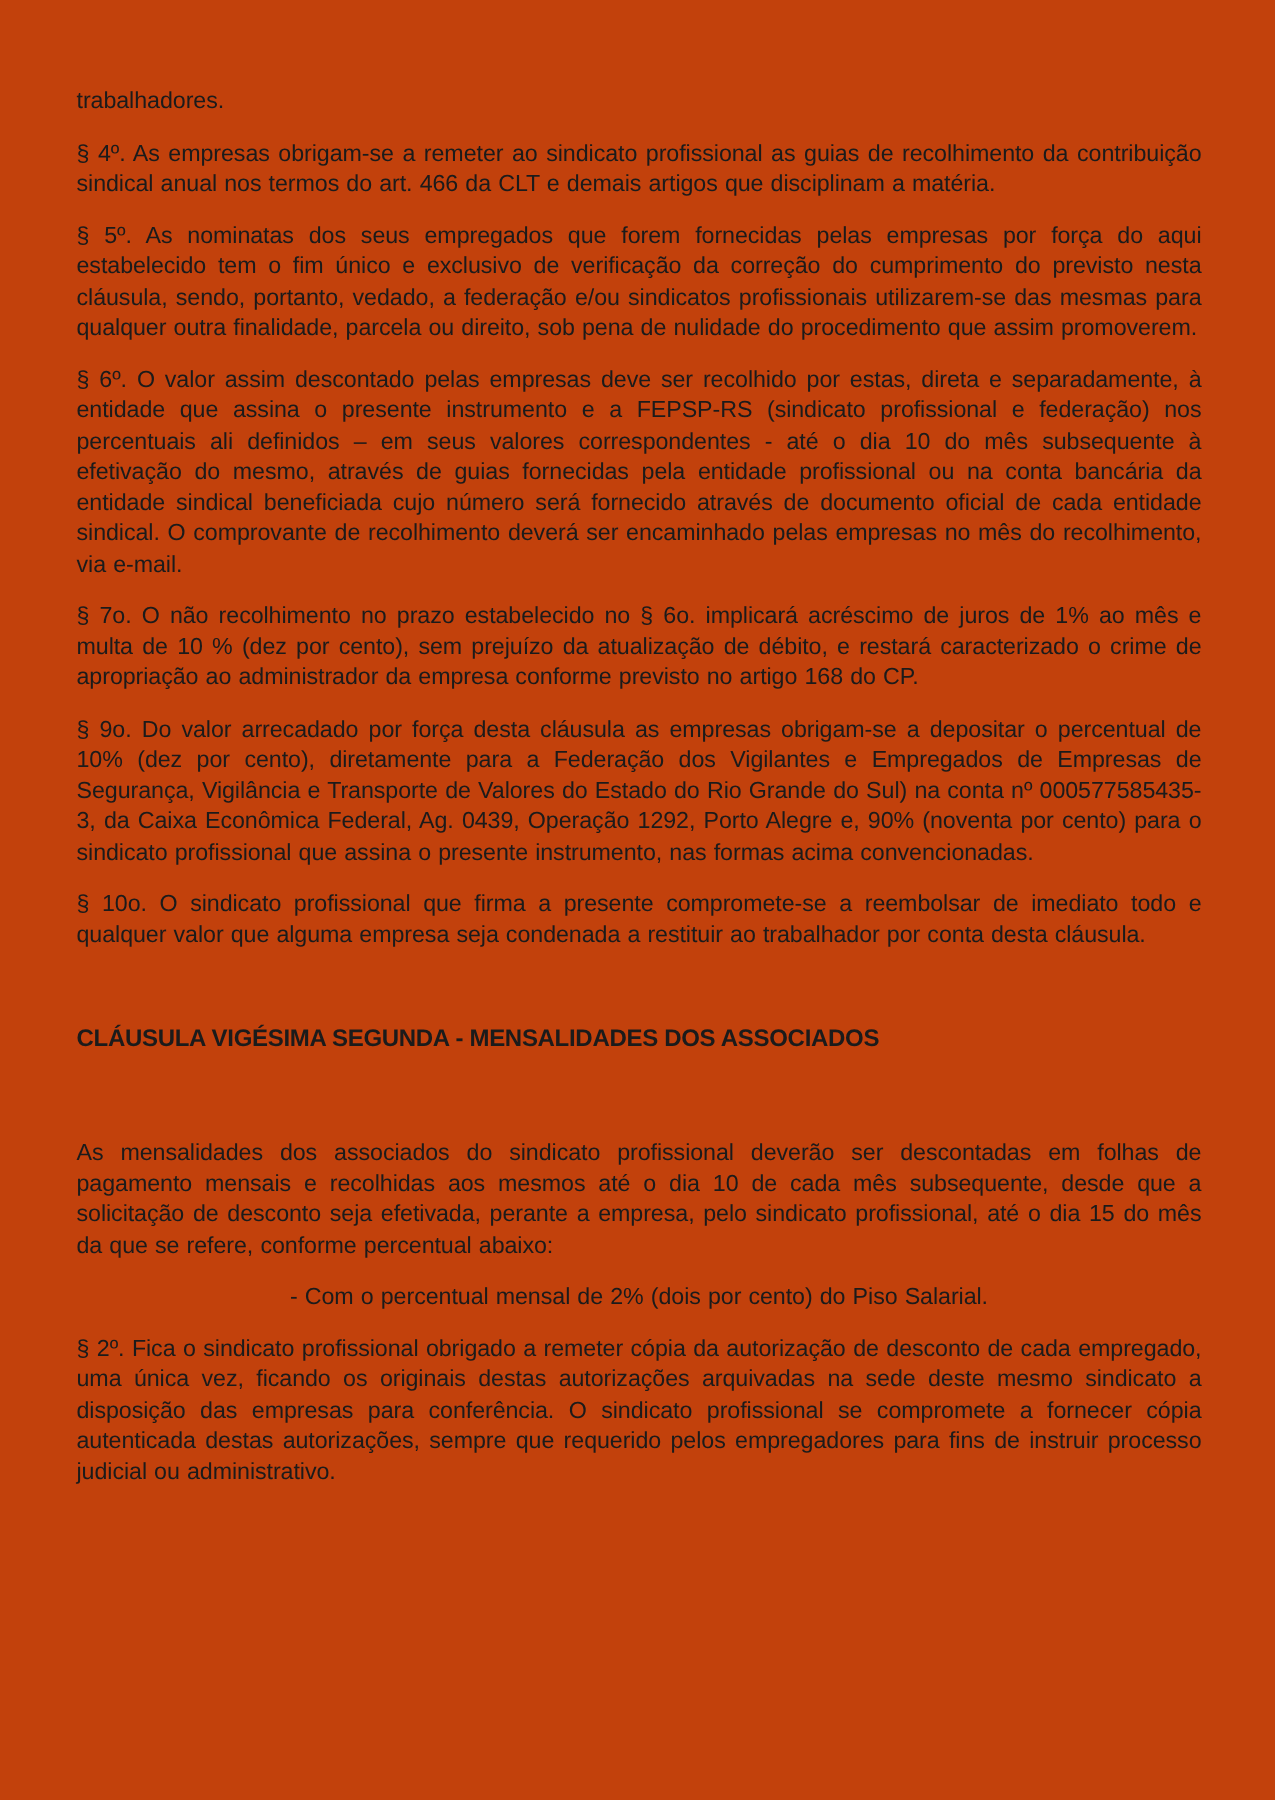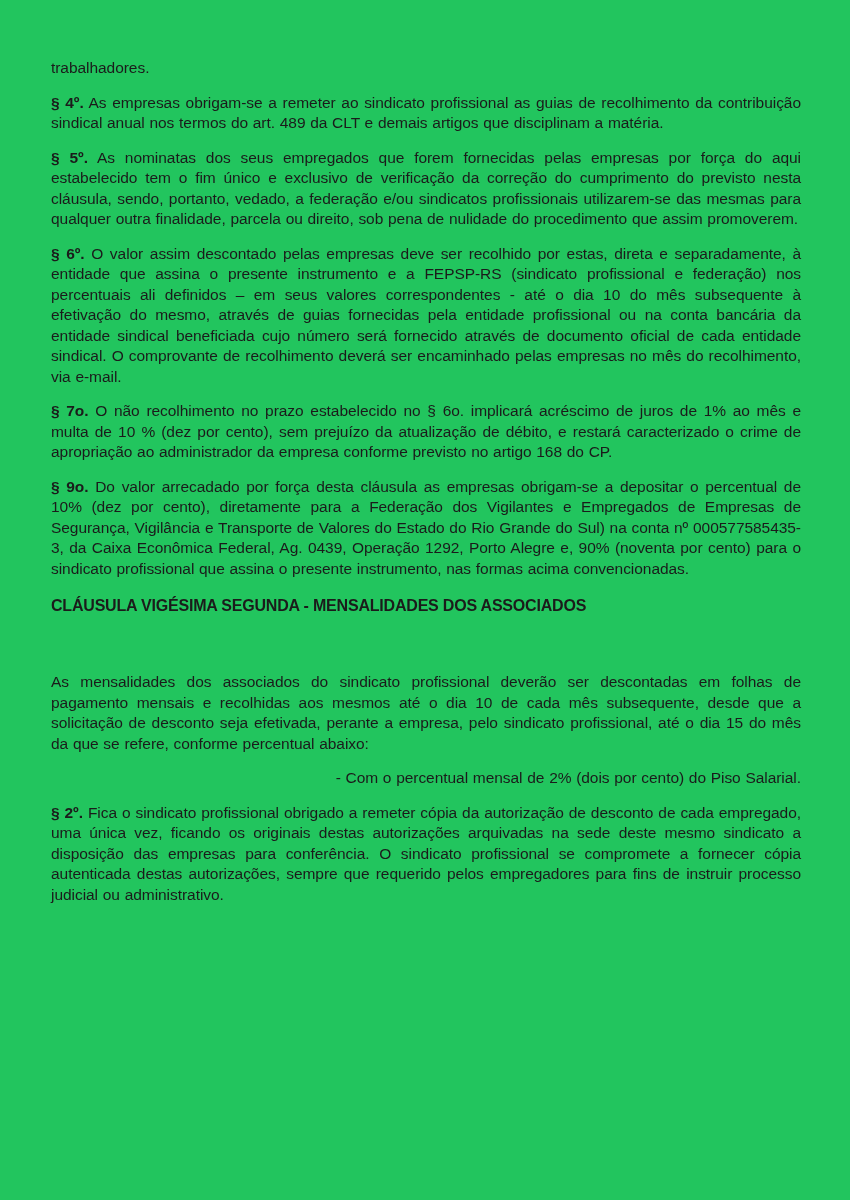--- a/index.html
+++ b/index.html
@@ -12,63 +12,64 @@
     height: 1200px;
     overflow: hidden;
     font-family: "Liberation Sans", "DejaVu Sans", sans-serif;
     color: #1b1b1b;
   }
   .page {
     box-sizing: border-box;
     width: 850px;
     height: 1200px;
     padding: 58px 49px 40px 51px;
-    background: #22c55e;
+    background: #c2410c;
   }
   .para {
     margin: 0 0 14px 0;
     font-size: 15.5px;
     line-height: 20.5px;
     text-align: justify;
     letter-spacing: -0.05px;
     word-spacing: 0.5px;
   }
   .para .pfx {
-    font-weight: bold;
+    font-weight: normal;
   }
   .clause-heading {
-    margin: 16px 0 56px 0;
+    margin: 48px 0 56px 0;
     font-size: 16px;
     line-height: 21px;
     font-weight: bold;
     text-align: left;
     letter-spacing: -0.2px;
   }
   .dash-item {
-    text-align: right;
+    text-align: center;
   }
 </style>
 </head>
 <body>
 
 <div class="page">
 
   <p class="para"><span>trabalhadores.</span></p>
 
-  <p class="para"><span class="pfx">§ 4º.</span> <span>As empresas obrigam-se a remeter ao sindicato profissional as guias de recolhimento da contribuição sindical anual nos termos do art. 489 da CLT e demais artigos que disciplinam a matéria.</span></p>
+  <p class="para"><span class="pfx">§ 4º.</span> <span>As empresas obrigam-se a remeter ao sindicato profissional as guias de recolhimento da contribuição sindical anual nos termos do art. 466 da CLT e demais artigos que disciplinam a matéria.</span></p>
 
   <p class="para"><span class="pfx">§ 5º.</span> <span>As nominatas dos seus empregados que forem fornecidas pelas empresas por força do aqui estabelecido tem o fim único e exclusivo de verificação da correção do cumprimento do previsto nesta cláusula, sendo, portanto, vedado, a federação e/ou sindicatos profissionais utilizarem-se das mesmas para qualquer outra finalidade, parcela ou direito, sob pena de nulidade do procedimento que assim promoverem.</span></p>
 
   <p class="para"><span class="pfx">§ 6º.</span> <span>O valor assim descontado pelas empresas deve ser recolhido por estas, direta e separadamente, à entidade que assina o presente instrumento e a FEPSP-RS (sindicato profissional e federação) nos percentuais ali definidos – em seus valores correspondentes - até o dia 10 do mês subsequente à efetivação do mesmo, através de guias fornecidas pela entidade profissional ou na conta bancária da entidade sindical beneficiada cujo número será fornecido através de documento oficial de cada entidade sindical. O comprovante de recolhimento deverá ser encaminhado pelas empresas no mês do recolhimento, via e-mail.</span></p>
 
   <p class="para"><span class="pfx">§ 7o.</span> <span>O não recolhimento no prazo estabelecido no § 6o. implicará acréscimo de juros de 1% ao mês e multa de 10 % (dez por cento), sem prejuízo da atualização de débito, e restará caracterizado o crime de apropriação ao administrador da empresa conforme previsto no artigo 168 do CP.</span></p>
 
 
   <p class="para"><span class="pfx">§ 9o.</span> <span>Do valor arrecadado por força desta cláusula as empresas obrigam-se a depositar o percentual de 10% (dez por cento), diretamente para a Federação dos Vigilantes e Empregados de Empresas de Segurança, Vigilância e Transporte de Valores do Estado do Rio Grande do Sul) na conta nº 000577585435-3, da Caixa Econômica Federal, Ag. 0439, Operação 1292, Porto Alegre e, 90% (noventa por cento) para o sindicato profissional que assina o presente instrumento, nas formas acima convencionadas.</span></p>
 
+  <p class="para"><span class="pfx">§ 10o.</span> <span>O sindicato profissional que firma a presente compromete-se a reembolsar de imediato todo e qualquer valor que alguma empresa seja condenada a restituir ao trabalhador por conta desta cláusula.</span></p>
 
   <h2 class="clause-heading">CLÁUSULA VIGÉSIMA SEGUNDA - MENSALIDADES DOS ASSOCIADOS</h2>
 
   <p class="para"><span>As mensalidades dos associados do sindicato profissional deverão ser descontadas em folhas de pagamento mensais e recolhidas aos mesmos até o dia 10 de cada mês subsequente, desde que a solicitação de desconto seja efetivada, perante a empresa, pelo sindicato profissional, até o dia 15 do mês da que se refere, conforme percentual abaixo:</span></p>
 
   <p class="para dash-item"><span>- Com o percentual mensal de 2% (dois por cento) do Piso Salarial.</span></p>
 
 
   <p class="para"><span class="pfx">§ 2º.</span> <span>Fica o sindicato profissional obrigado a remeter cópia da autorização de desconto de cada empregado, uma única vez, ficando os originais destas autorizações arquivadas na sede deste mesmo sindicato a disposição das empresas para conferência. O sindicato profissional se compromete a fornecer cópia autenticada destas autorizações, sempre que requerido pelos empregadores para fins de instruir processo judicial ou administrativo.</span></p>
 

